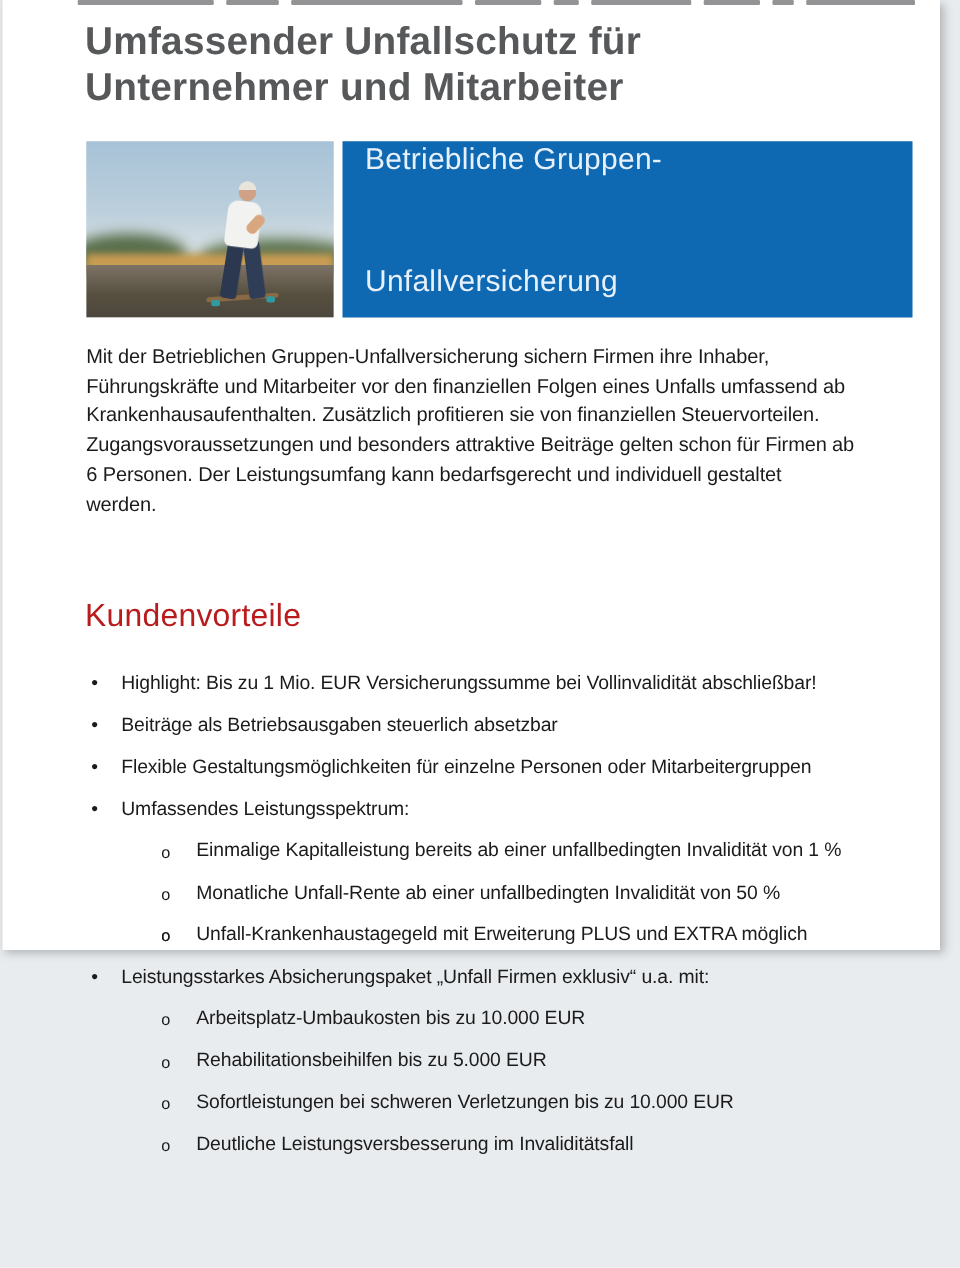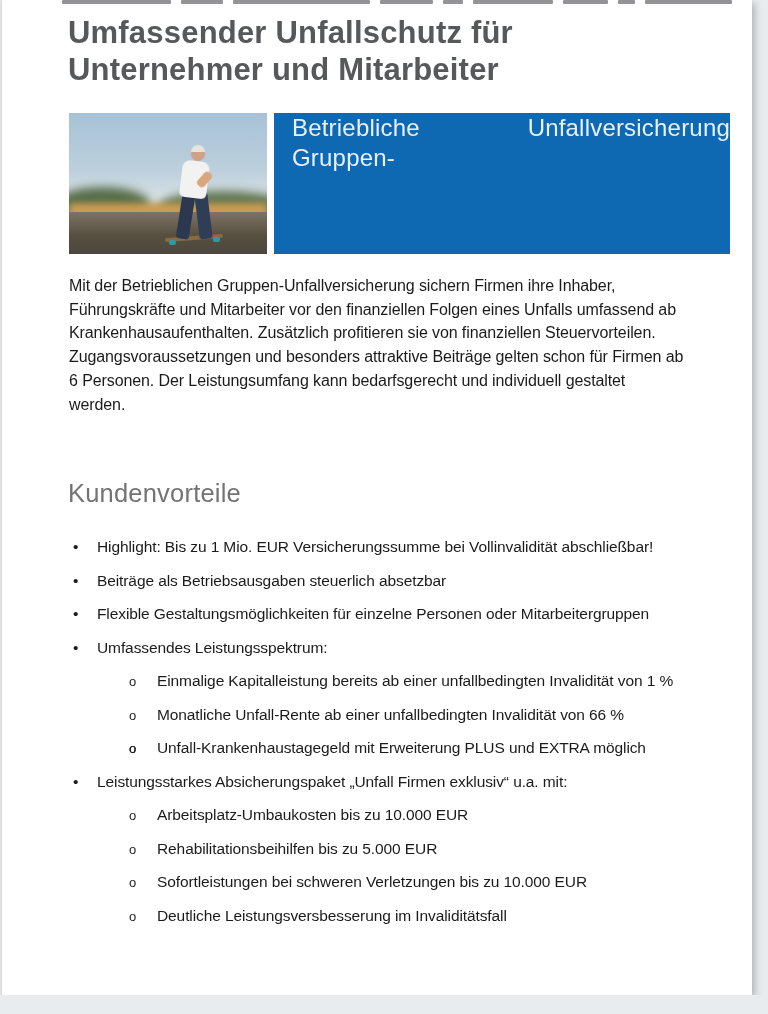--- a/index.html
+++ b/index.html
@@ -3,21 +3,21 @@
 <meta charset="utf-8">
 <style>
   html,body{margin:0;padding:0;}
   body{
     width:768px;height:1014px;position:relative;overflow:hidden;
     background:#e9ecee;
     font-family:"Liberation Sans","DejaVu Sans",sans-serif;
     -webkit-font-smoothing:antialiased;
   }
   .sheet{
-    position:absolute;left:1px;top:0;width:750px;height:995px;
+    position:absolute;left:1px;top:0;width:750px;height:760px;
     background:#ffffff;
     border-left:1px solid #dcdcdc;
     box-shadow:3px 3px 7px rgba(110,112,116,.45);
   }
   
   .remnant{position:absolute;top:0;left:60px;width:670px;height:4px;display:flex;gap:10px;overflow:hidden;}
   .remnant span{display:block;height:4px;background:#6f6f71;border-radius:1px;opacity:.75;}
 
   .page-title{
     position:absolute;left:66px;top:14px;width:660px;
@@ -35,27 +35,27 @@
   .board{position:absolute;left:96px;top:123px;width:58px;height:4px;background:#8a6a44;transform:rotate(-4deg);border-radius:2px;}
   .wheel1{position:absolute;left:100px;top:127px;width:7px;height:5px;background:#2f9aa0;border-radius:2px;}
   .wheel2{position:absolute;left:144px;top:124px;width:7px;height:5px;background:#2f9aa0;border-radius:2px;}
   .leg1{position:absolute;left:110px;top:82px;width:13px;height:44px;background:#2b3850;transform:rotate(9deg);border-radius:3px;filter:blur(.4px);}
   .leg2{position:absolute;left:128px;top:80px;width:13px;height:46px;background:#303d56;transform:rotate(-7deg);border-radius:3px;filter:blur(.4px);}
   .torso{position:absolute;left:112px;top:48px;width:27px;height:37px;background:#f2f3f1;transform:rotate(7deg);border-radius:8px 8px 5px 5px;filter:blur(.4px);}
   .arm{position:absolute;left:131px;top:58px;width:9px;height:17px;background:#d9a77f;transform:rotate(42deg);border-radius:4px;filter:blur(.5px);}
   .head{position:absolute;left:122px;top:34px;width:14px;height:14px;background:#cfa285;border-radius:50%;filter:blur(.5px);}
   .cap{position:absolute;left:122px;top:32px;width:14px;height:7px;background:#e8e4dc;border-radius:7px 7px 0 0;filter:blur(.5px);}
 
-  .bluebox{flex:1;background:#0f68b2;display:flex;flex-direction:row;justify-content:space-between;
+  .bluebox{flex:1;background:#0f68b2;display:flex;flex-direction:column;justify-content:space-between;
     padding:0 0 13px 18px;box-sizing:border-box;}
   .bluebox .bh{color:#e7f1fb;font-size:24px;line-height:30px;font-weight:400;letter-spacing:.2px;}
 
   .intro{position:absolute;left:67px;top:274px;width:676px;font-size:16px;line-height:23.7px;color:#1b1b1b;letter-spacing:-.1px;white-space:nowrap;}
 
-  .benefits-heading{position:absolute;left:66px;top:479px;font-size:25.5px;font-weight:400;color:#737373;letter-spacing:.2px;}
+  .benefits-heading{position:absolute;left:66px;top:479px;font-size:25.5px;font-weight:400;color:#b91c1c;letter-spacing:.2px;}
 
   .bullets{position:absolute;left:67px;top:536px;width:680px;}
   .b-item{position:relative;line-height:21.5px;margin-bottom:12px;font-size:15.5px;color:#1b1b1b;letter-spacing:-.1px;white-space:nowrap;}
   .b-item.l1{padding-left:28px;}
   .b-item.l2{padding-left:88px;}
   .b-item .mk{position:absolute;left:4px;top:0;font-size:15.5px;color:#1b1b1b;}
   .b-item.l2 .mk{left:60px;font-size:13px;top:1px;}
 
   .below-strip{position:absolute;left:0;right:0;top:995px;height:19px;background:#e9ecee;}
 </style>
@@ -113,21 +113,21 @@
   </div>
 
   <div class="benefits-heading">Kundenvorteile</div>
 
   <div class="bullets">
     <div class="b-item l1"><span class="mk">•</span><span>Highlight: Bis zu 1 Mio. EUR Versicherungssumme bei Vollinvalidität abschließbar!</span></div>
     <div class="b-item l1"><span class="mk">•</span><span>Beiträge als Betriebsausgaben steuerlich absetzbar</span></div>
     <div class="b-item l1"><span class="mk">•</span><span>Flexible Gestaltungsmöglichkeiten für einzelne Personen oder Mitarbeitergruppen</span></div>
     <div class="b-item l1"><span class="mk">•</span><span>Umfassendes Leistungsspektrum:</span></div>
     <div class="b-item l2"><span class="mk">o</span><span>Einmalige Kapitalleistung bereits ab einer unfallbedingten Invalidität von 1 %</span></div>
-    <div class="b-item l2"><span class="mk">o</span><span>Monatliche Unfall-Rente ab einer unfallbedingten Invalidität von 66 %</span></div>
+    <div class="b-item l2"><span class="mk">o</span><span>Monatliche Unfall-Rente ab einer unfallbedingten Invalidität von 50 %</span></div>
     <div class="b-item l2"><span class="mk">o</span></div>
     <div class="b-item l2"><span class="mk">o</span><span>Unfall-Krankenhaustagegeld mit Erweiterung PLUS und EXTRA möglich</span></div>
     <div class="b-item l1"><span class="mk">•</span><span>Leistungsstarkes Absicherungspaket „Unfall Firmen exklusiv“ u.a. mit:</span></div>
     <div class="b-item l2"><span class="mk">o</span><span>Arbeitsplatz-Umbaukosten bis zu 10.000 EUR</span></div>
     <div class="b-item l2"><span class="mk">o</span><span>Rehabilitationsbeihilfen bis zu 5.000 EUR</span></div>
     <div class="b-item l2"><span class="mk">o</span><span>Sofortleistungen bei schweren Verletzungen bis zu 10.000 EUR</span></div>
     <div class="b-item l2"><span class="mk">o</span><span>Deutliche Leistungsversbesserung im Invaliditätsfall</span></div>
   </div>
 
 </div>

